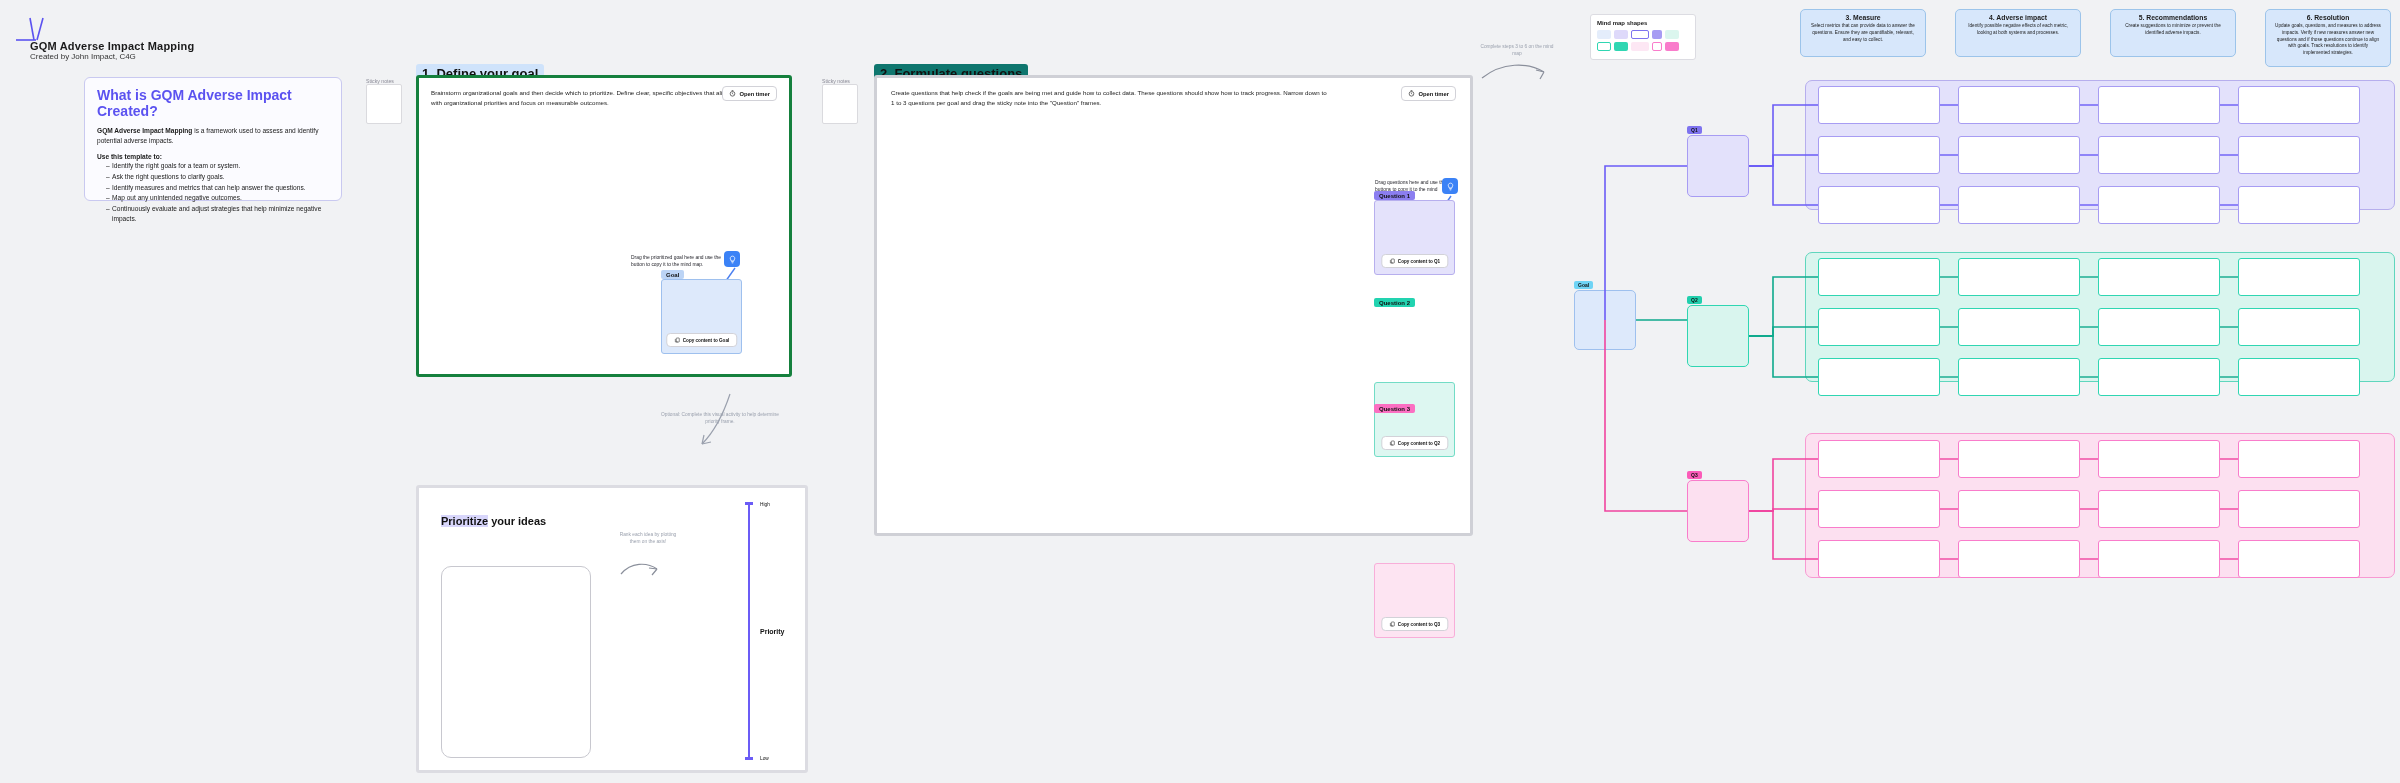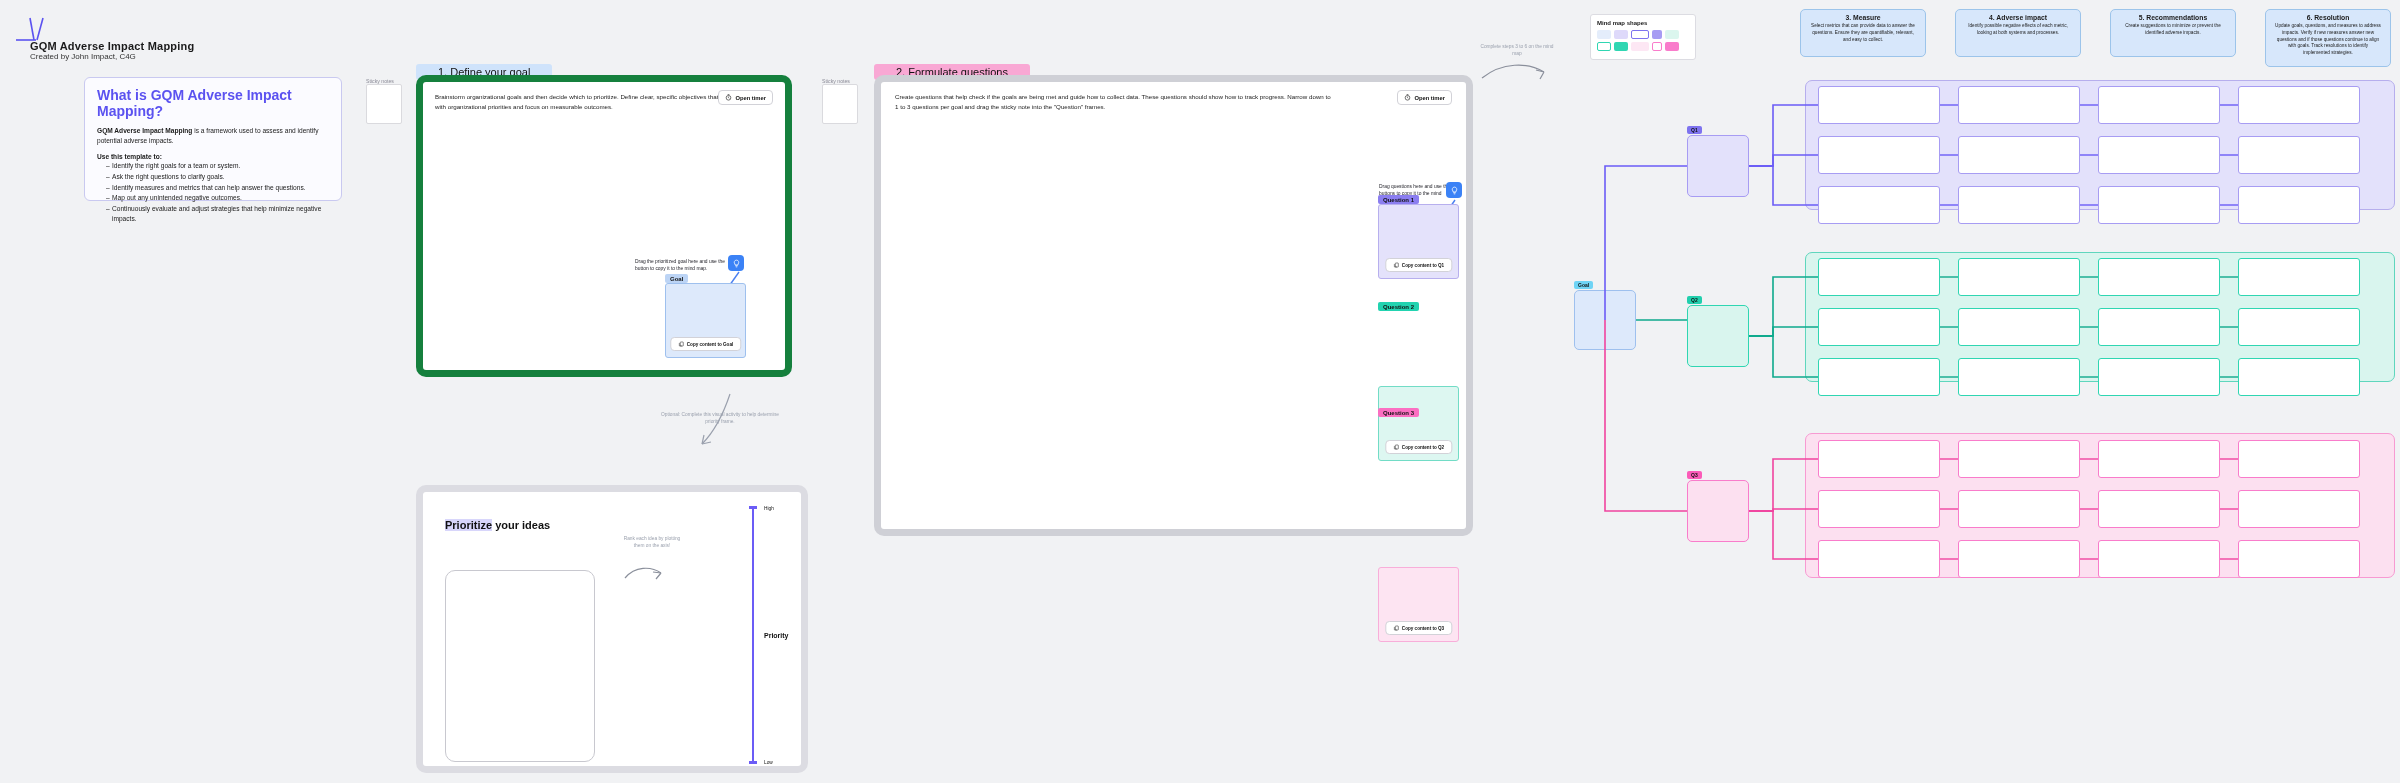--- a/index.html
+++ b/index.html
@@ -27,24 +27,24 @@
   }
   #intro-title { color:#5b52f0; font-weight:bold; font-size:14px; margin-bottom:7px; }
   .intro-p { font-size:6.6px; line-height:1.55; color:#1b1b1b; }
   .intro-p b { font-weight:bold; }
   .intro-sub { font-size:6.6px; font-weight:bold; margin-top:7px; }
   .intro-list { margin:1px 0 0 9px; padding:0; list-style:none; }
   .intro-list li { font-size:6.6px; line-height:1.6; position:relative; padding-left:6px; }
   .intro-list li:before { content:"–"; position:absolute; left:0; }
 
   
-  .panel { background:#fff; border:7px solid #15803d; border-radius:10px; }
+  .panel { background:#fff; border:3px solid #15803d; border-radius:3px; }
   .panel-tag {
-    position:absolute; font-size:11px; font-weight:normal;
-    padding:2px 22px; border-radius:3px; color:#111; white-space:nowrap;
+    position:absolute; font-size:13px; font-weight:bold;
+    padding:2px 6px; border-radius:3px; color:#111; white-space:nowrap;
   }
   .panel-desc { font-size:6.2px; line-height:1.65; color:#1b1b1b; }
   .timer-btn {
     display:flex; align-items:center; gap:3px;
     border:1px solid #d2d2d8; border-radius:4px; background:#fff;
     padding:3px 6px; font-size:5.8px; font-weight:bold; color:#111; cursor:pointer;
     white-space:nowrap;
   }
   .timer-btn svg { width:7px; height:7px; flex:0 0 auto; }
 
@@ -120,21 +120,21 @@
 
 <svg class="abs" id="logo-mark" viewBox="0 0 60 40">
   <path d="M6 32 L26 32" stroke="#5b52f0" stroke-width="1.6" fill="none"></path>
   <path d="M24 32 L20 10" stroke="#5b52f0" stroke-width="1.6" fill="none"></path>
   <path d="M27 32 L33 10" stroke="#5b52f0" stroke-width="1.6" fill="none"></path>
 </svg>
 <div class="abs" id="doc-title">GQM Adverse Impact Mapping</div>
 <div class="abs" id="doc-subtitle">Created by John Impact, C4G</div>
 
 <div class="abs" id="intro-card">
-  <div id="intro-title">What is GQM Adverse Impact Mapping?</div>
+  <div id="intro-title">What is GQM Adverse Impact Created?</div>
   <div class="intro-p">
     <b>GQM Adverse Impact Mapping</b><span> is a framework used to assess and identify potential adverse impacts.</span>
   </div>
   <div class="intro-sub">Use this template to:</div>
   <ul class="intro-list" id="intro-bullets">
       <li>Identify the right goals for a team or system.</li>
       <li>Ask the right questions to clarify goals.</li>
       <li>Identify measures and metrics that can help answer the questions.</li>
       <li>Map out any unintended negative outcomes.</li>
       <li>Continuously evaluate and adjust strategies that help minimize negative impacts.</li>
@@ -170,21 +170,21 @@
           <path d="M4 8v10a2 2 0 0 0 2 2h8"></path>
         </svg>
       <span>Copy content to Goal</span>
     </div>
   </div>
 </div>
 
 <div class="frame-label abs" style="left:366px; top:78px;">Sticky notes</div>
 <div class="side-note abs" style="left:366px; top:84px; width:36px; height:40px;"></div>
 
-<div class="panel-tag abs" style="left:874px; top:64px; background:#f9a8d4;">2. Formulate questions</div>
+<div class="panel-tag abs" style="left:874px; top:64px; background:#0f766e;">2. Formulate questions</div>
 <div class="panel abs" id="step2-panel" style="left:874px; top:75px; width:599px; height:461px; border-color:#cfd0d6;">
   <div class="panel-desc abs" style="left:14px; top:10px; width:440px;">Create questions that help check if the goals are being met and guide how to collect data. These questions should show how to track progress. Narrow down to 1 to 3 questions per goal and drag the sticky note into the "Question" frames.</div>
   <div class="timer-btn abs" style="right:14px; top:8px;">
     <svg viewBox="0 0 24 24" fill="none" stroke="#111" stroke-width="2">
         <circle cx="12" cy="13" r="8"></circle>
         <path d="M12 9v4l2 2M9 2h6"></path>
       </svg>
     <span>Open timer</span>
   </div>
 

